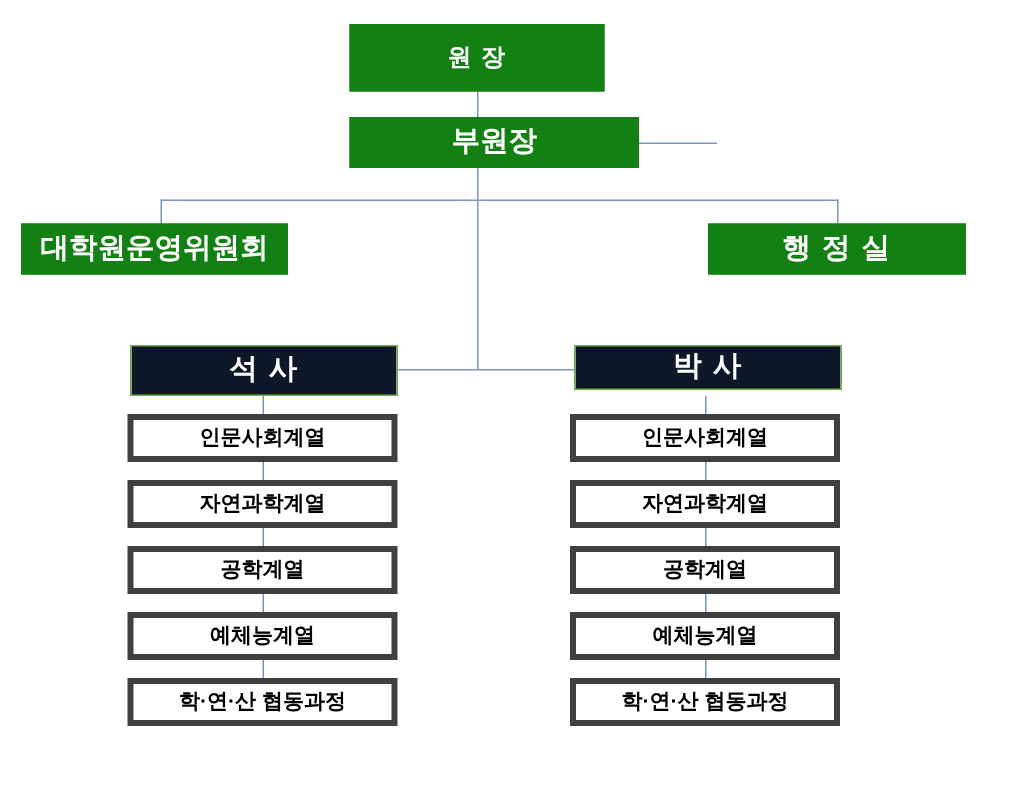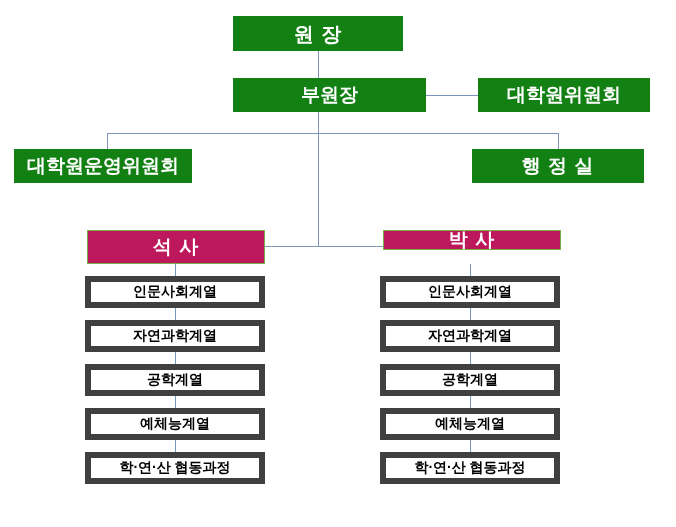--- a/index.html
+++ b/index.html
@@ -31,31 +31,31 @@
   }
 
   .node.dark {
     background: #128012;
     color: #ffffff;
     font-weight: bold;
     border: 1px solid #128012;
   }
 
   .node.light {
-    background: #be185d;
+    background: #0f172a;
     color: #ffffff;
     font-weight: bold;
     border: 1px solid #76b04a;
   }
 
   .node.plain {
     background: #ffffff;
     color: #000000;
     font-weight: bold;
-    border: 6px solid #404040;
+    border: 4px solid #404040;
   }
 
   
   .conn {
     position: absolute;
     background: #7b96bd;
     z-index: 1;
   }
   .conn.v { width: 1px; }
   .conn.h { height: 1px; }
@@ -84,33 +84,32 @@
   <div class="conn v" style="left:175px; top:352px; height:12px;"></div>
   <div class="conn v" style="left:175px; top:396px; height:12px;"></div>
   <div class="conn v" style="left:175px; top:440px; height:12px;"></div>
 
   <div class="conn v" style="left:470px; top:264px; height:12px;"></div>
   <div class="conn v" style="left:470px; top:308px; height:12px;"></div>
   <div class="conn v" style="left:470px; top:352px; height:12px;"></div>
   <div class="conn v" style="left:470px; top:396px; height:12px;"></div>
   <div class="conn v" style="left:470px; top:440px; height:12px;"></div>
 
-  <div class="node dark" style="left:233px; top:16px; width:170px; height:35px; font-size:20px; letter-spacing:1px;">원  장</div>
+  <div class="node dark" style="left:233px; top:16px; width:170px; height:45px; font-size:16px; letter-spacing:1px;">원  장</div>
 
   <div class="node dark" style="left:233px; top:78px; width:193px; height:34px; font-size:19px;">부원장</div>
 
-  <div class="node dark" style="left:478px; top:78px; width:172px; height:34px; font-size:19px;">대학원위원회</div>
 
   <div class="node dark" style="left:14px; top:149px; width:178px; height:34px; font-size:19px;">대학원운영위원회</div>
 
   <div class="node dark" style="left:472px; top:149px; width:172px; height:34px; font-size:19px; letter-spacing:1px;text-align:center;">행 정 실</div>
 
   <div class="node light" style="left:87px; top:230px; width:178px; height:34px; font-size:19px; letter-spacing:1px;">석  사</div>
 
-  <div class="node light" style="left:383px; top:230px; width:178px; height:20px; font-size:19px; letter-spacing:1px;">박  사</div>
+  <div class="node light" style="left:383px; top:230px; width:178px; height:30px; font-size:19px; letter-spacing:1px;">박  사</div>
 
   <div class="node plain" style="left:85px; top:276px; width:180px; height:32px; font-size:14px;">인문사회계열</div>
   <div class="node plain" style="left:85px; top:320px; width:180px; height:32px; font-size:14px;">자연과학계열</div>
   <div class="node plain" style="left:85px; top:364px; width:180px; height:32px; font-size:14px;">공학계열</div>
   <div class="node plain" style="left:85px; top:408px; width:180px; height:32px; font-size:14px;">예체능계열</div>
   <div class="node plain" style="left:85px; top:452px; width:180px; height:32px; font-size:14px;">학·연·산 협동과정</div>
 
   <div class="node plain" style="left:380px; top:276px; width:180px; height:32px; font-size:14px;">인문사회계열</div>
   <div class="node plain" style="left:380px; top:320px; width:180px; height:32px; font-size:14px;">자연과학계열</div>
   <div class="node plain" style="left:380px; top:364px; width:180px; height:32px; font-size:14px;">공학계열</div>

